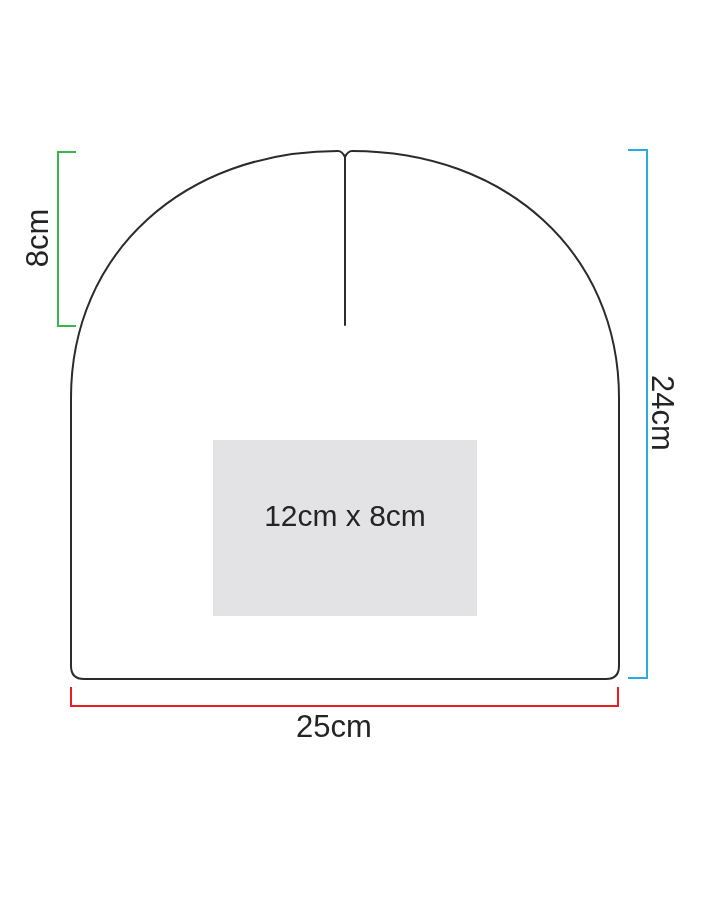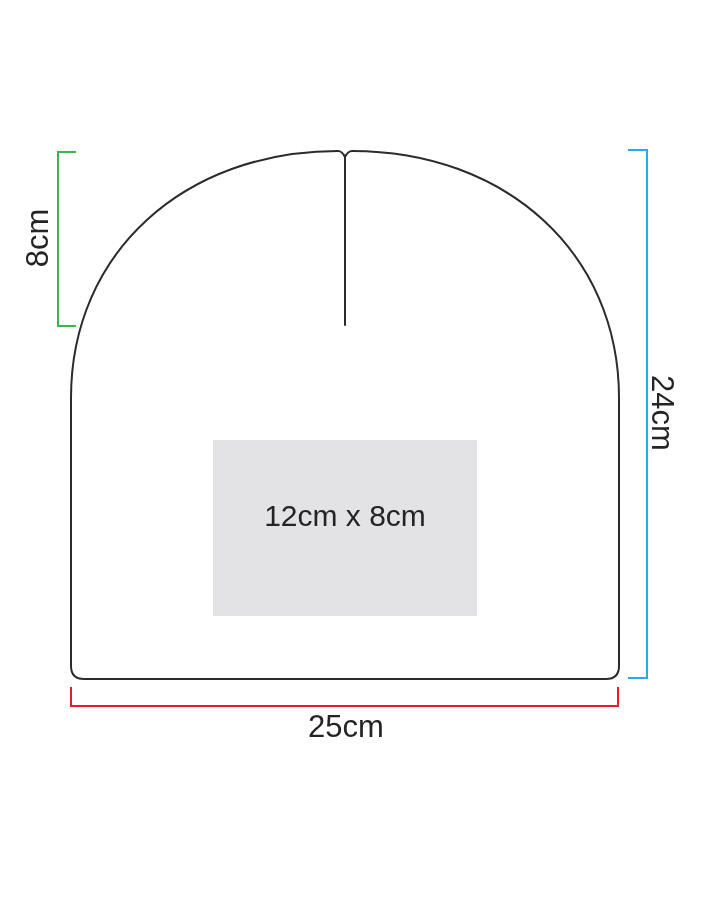--- a/index.html
+++ b/index.html
@@ -34,21 +34,21 @@
     left: -32px;
     top: 221px;
     transform: rotate(-90deg);
   }
   .label-total {
     left: 592px;
     top: 396px;
     transform: rotate(90deg);
   }
   .label-width {
-    left: 276px;
+    left: 264px;
     top: 710px;
   }
   .print-area-label {
     position: absolute;
     left: 213px;
     top: 440px;
     width: 264px;
     height: 152px;
     display: flex;
     align-items: center;

